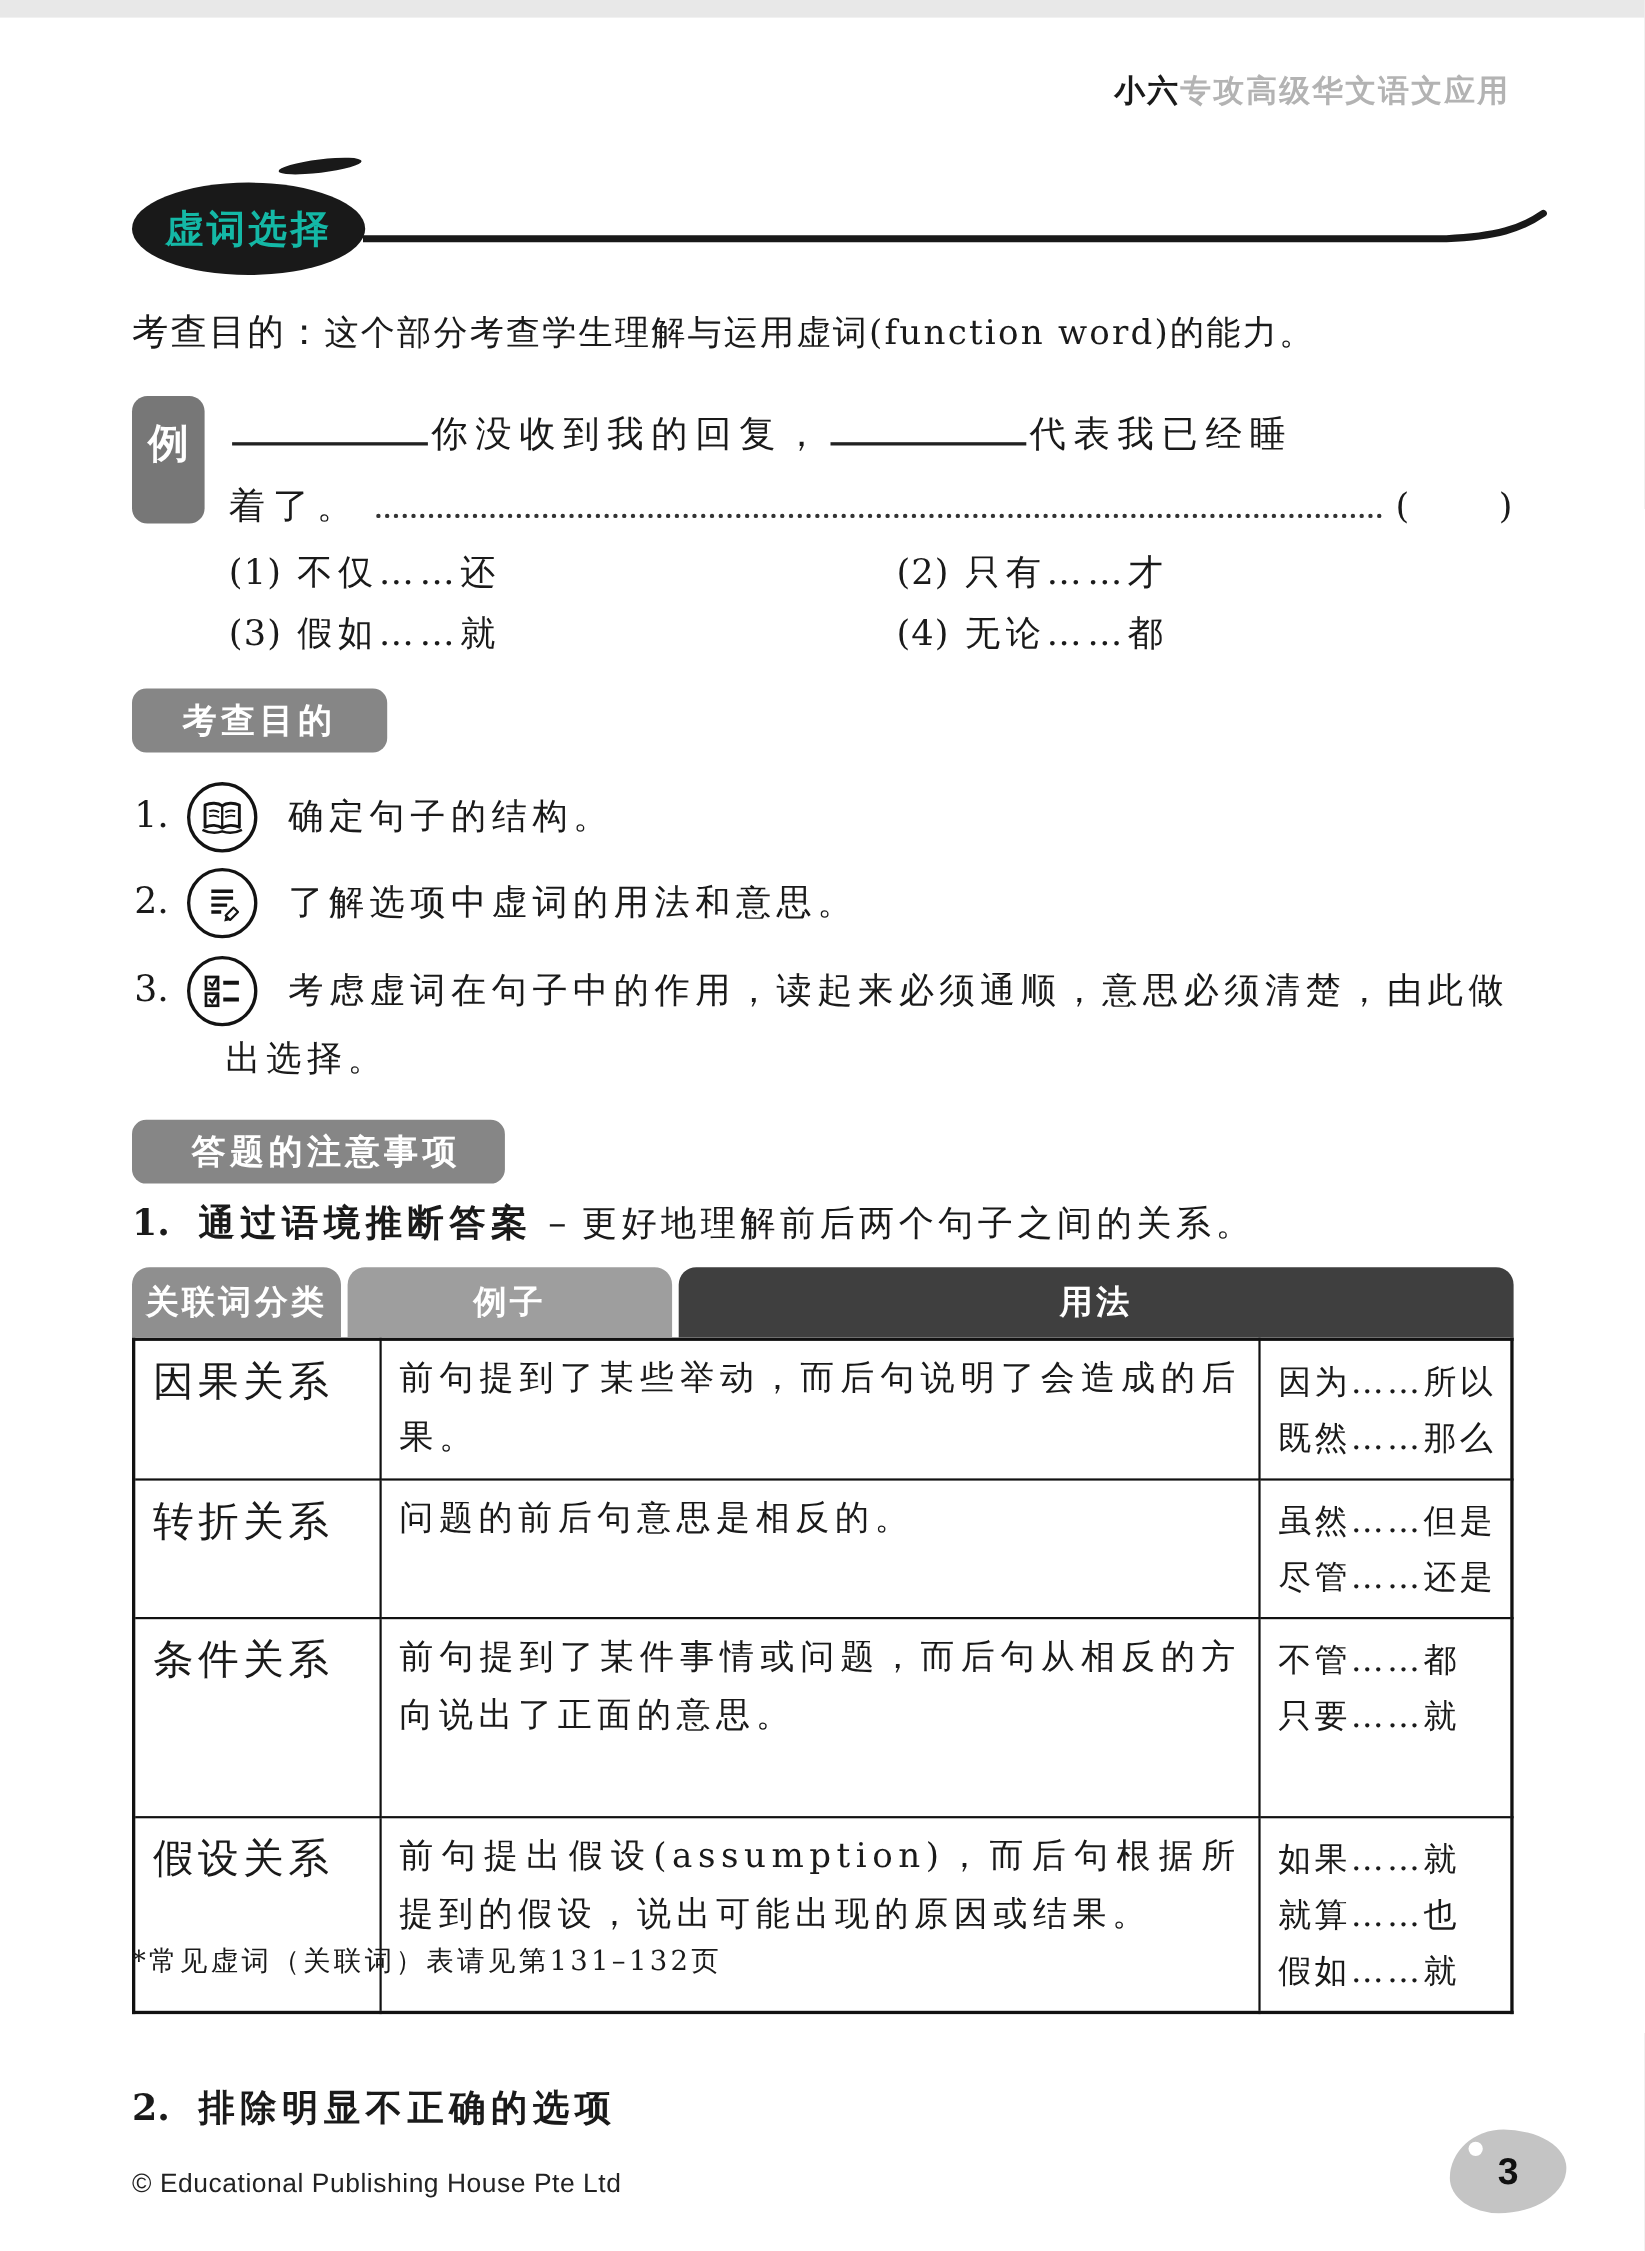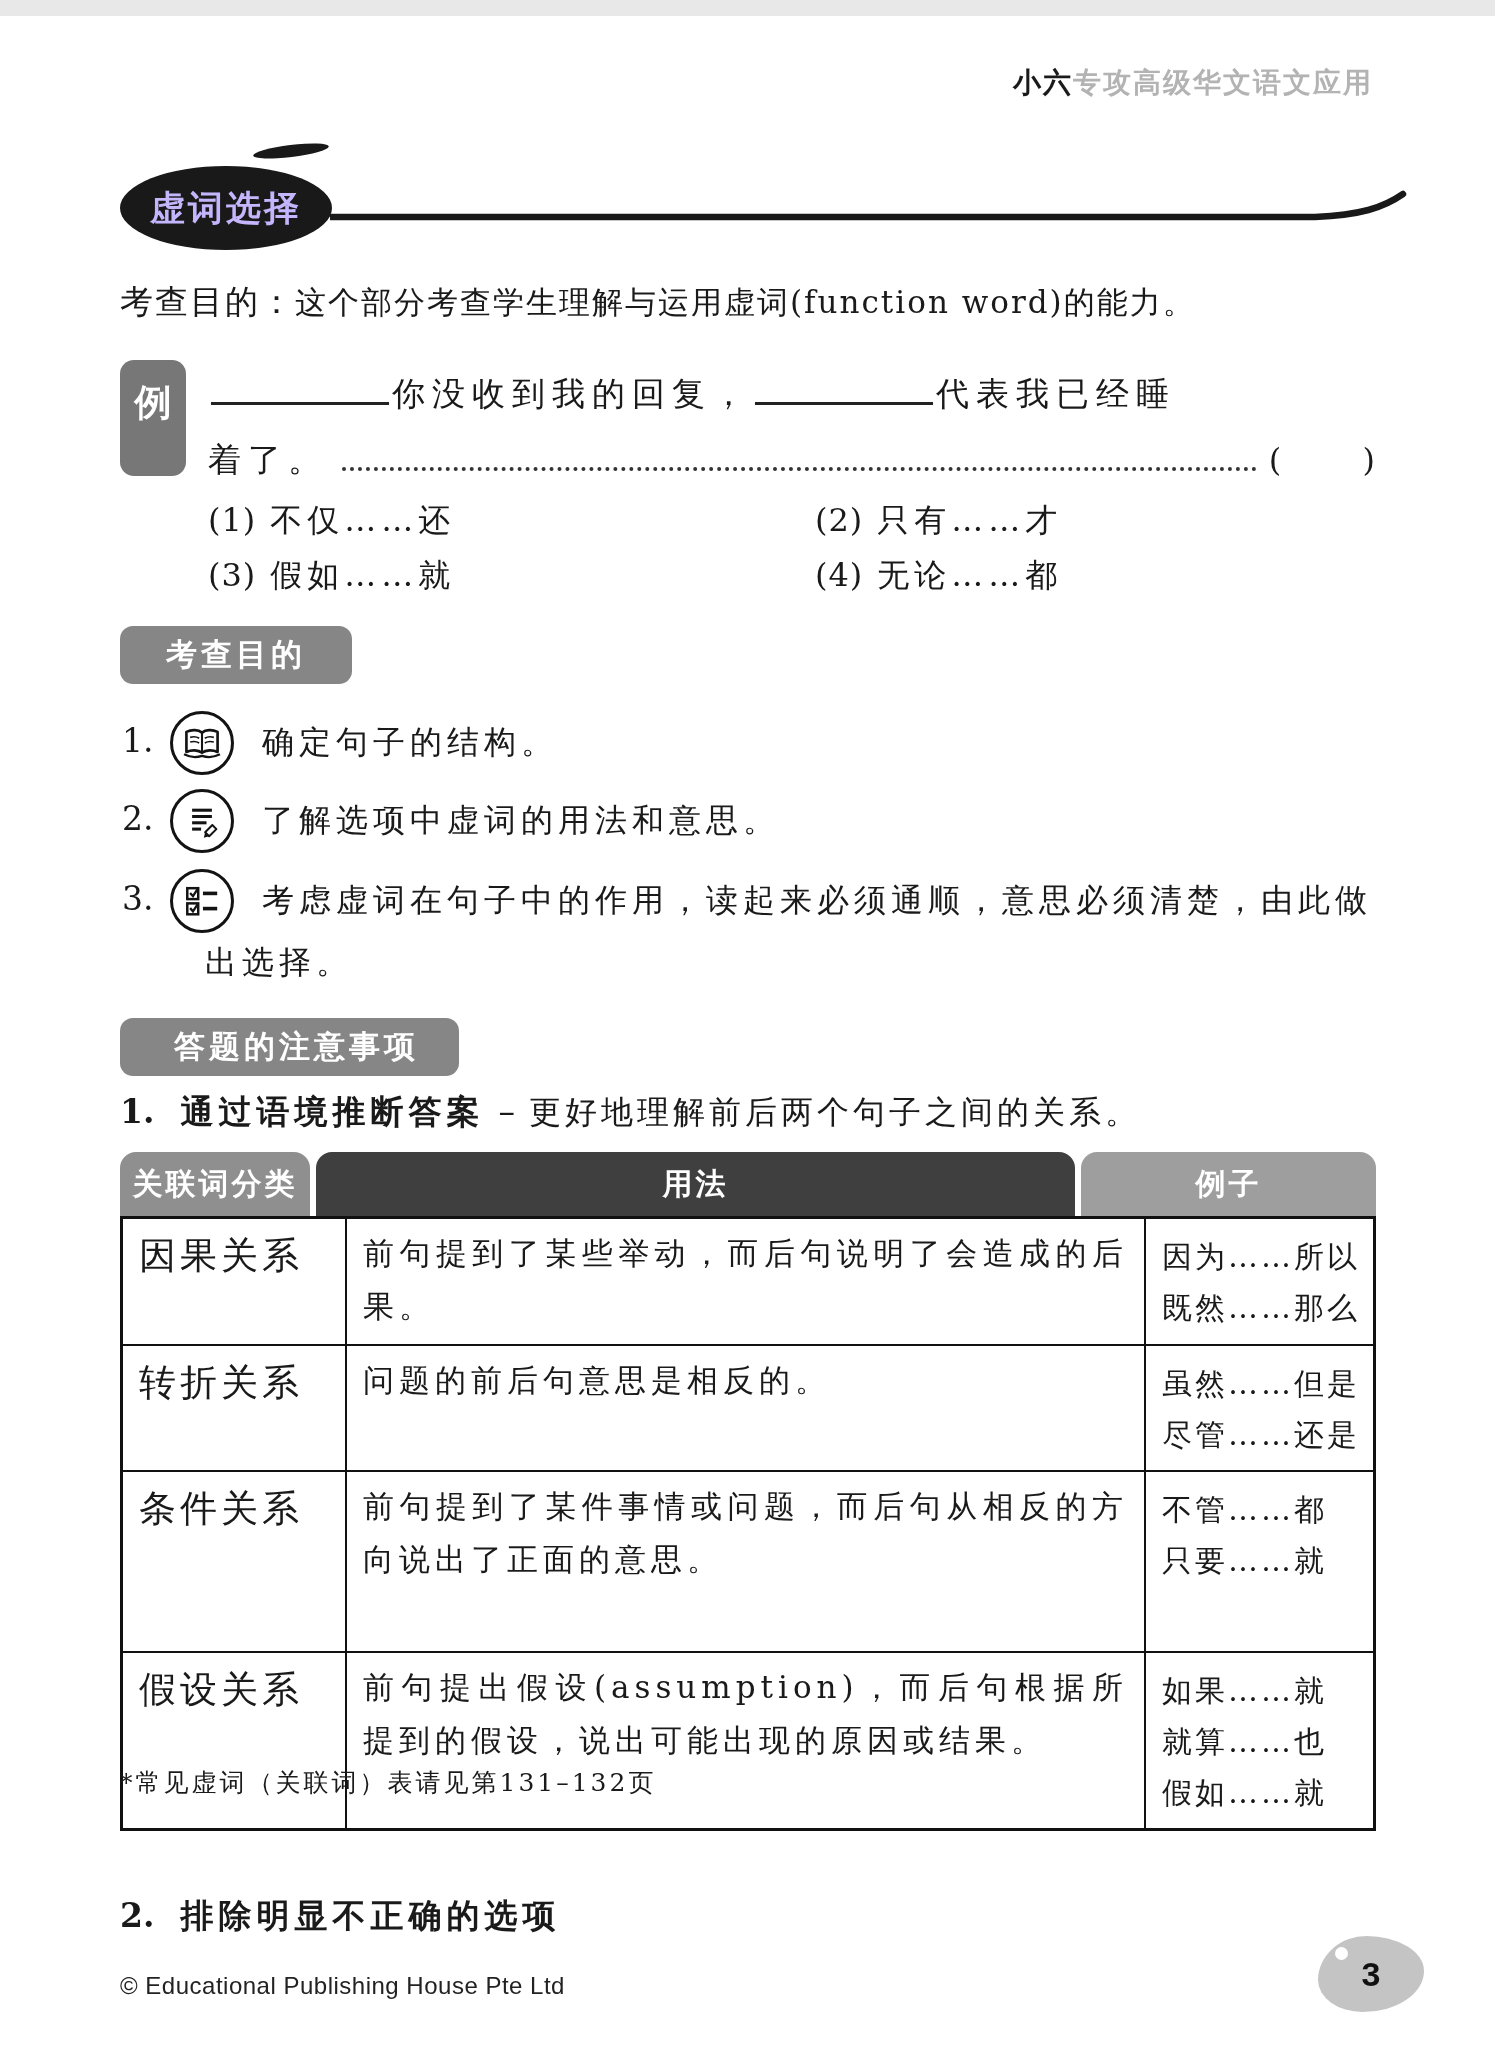--- a/index.html
+++ b/index.html
@@ -10,21 +10,21 @@
   .pg-header{position:absolute;top:48px;right:122px;font-family:"Liberation Sans","DejaVu Sans",sans-serif;
              font-weight:bold;font-size:28px;letter-spacing:2px;white-space:nowrap;}
   .hdr-black{color:#1a1a1a;}
   .hdr-gray{color:#b3b3b3;}
 
   
   .title-accent{position:absolute;left:253px;top:129px;width:76px;height:12px;background:#191919;
                 border-radius:50%;transform:rotate(-7deg);}
   .title-ellipse{position:absolute;left:120px;top:150px;width:212px;height:84px;background:#191919;
                  border-radius:50%;display:flex;align-items:center;justify-content:center;}
-  .title-ellipse span{color:#c4b5fd;font-family:"Liberation Sans","DejaVu Sans",sans-serif;
+  .title-ellipse span{color:#14b8a6;font-family:"Liberation Sans","DejaVu Sans",sans-serif;
                       font-weight:bold;font-size:35px;letter-spacing:3px;}
   .title-line{position:absolute;left:330px;top:168px;}
 
   
   .purpose{position:absolute;left:120px;top:264px;width:1262px;white-space:nowrap;}
   .purpose-label{font-family:"Liberation Sans","DejaVu Sans",sans-serif;font-weight:normal;font-size:33px;letter-spacing:2px;}
   .purpose-text{font-size:31px;letter-spacing:2px;}
 
   
   .ex-badge{position:absolute;left:120px;top:344px;width:66px;height:116px;background:#777777;border-radius:14px;
@@ -192,22 +192,22 @@
     <span>答题的注意事项</span>
   </div>
 
   <div class="point point-1">
     <span class="pt-num">1.</span><span class="pt-bold">通过语境推断答案</span><span class="pt-dash">–</span><span class="pt-rest">更好地理解前后两个句子之间的关系。</span>
   </div>
 
   <div class="tbl">
     <div class="tbl-head">
       <div class="th th-cat">关联词分类</div>
+      <div class="th th-ex">例子</div>
       <div class="th th-use">用法</div>
-      <div class="th th-ex">例子</div>
     </div>
     <table class="tbl-body">
       <tbody>
           <tr class="r1">
         <td class="td-cat">因果关系</td>
         <td class="td-use">前句提到了某些举动，而后句说明了会造成的后果。</td>
         <td class="td-ex">
           <span>因为……所以</span>
           <span>既然……那么</span>
         </td>

